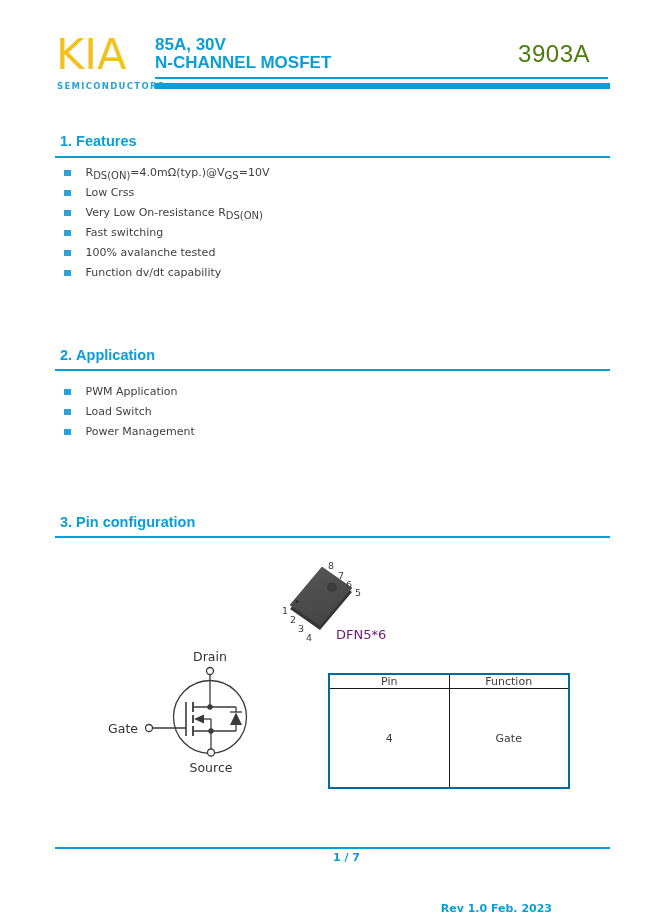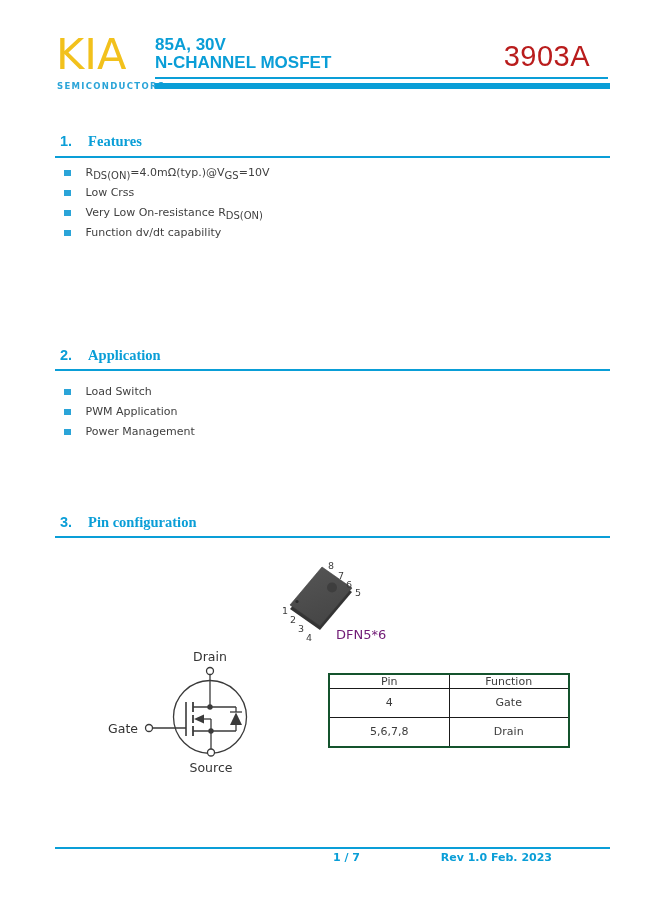--- a/index.html
+++ b/index.html
@@ -12,59 +12,59 @@
     position:absolute;left:56px;top:31px;font-size:43px;font-weight:normal;
     color:#f2c11c;letter-spacing:0px;line-height:46px;
   }
   .logo-sub{
     position:absolute;left:57px;top:81px;font-size:8.5px;font-weight:bold;
     color:#2aa4d8;letter-spacing:1.3px;
   }
   .subtitle{position:absolute;left:155px;top:36px;color:#0a9ed7;font-weight:bold;
     font-size:17px;line-height:17.5px;font-family:"Liberation Sans",sans-serif;}
   .part-number{
-    position:absolute;right:59px;top:40px;font-size:29px;color:#b91c1c;
+    position:absolute;right:59px;top:40px;font-size:24px;color:#4d7c0f;
     font-family:"Liberation Sans",sans-serif;letter-spacing:0.5px;
   }
   .header-thin-line{position:absolute;left:155px;top:77px;width:453px;height:1.5px;background:#0a9ed7;}
   .header-bar{position:absolute;left:155px;top:83px;width:455px;height:6px;background:#0a9ed7;}
   
   .sec-title{
     position:absolute;left:60px;margin:0;font-size:14.5px;font-weight:bold;color:#0a9ed7;
     font-family:"Liberation Sans",sans-serif;
   }
-  .sec-title .sec-word{margin-left:16px;font-family:Liberation Serif, serif;}
+  .sec-title .sec-word{margin-left:4px;}
   .rule{position:absolute;left:55px;width:555px;height:1.5px;background:#0a9ed7;}
   .bullet-list{position:absolute;left:64px;margin:0;padding:0;list-style:none;width:520px;}
   .bullet-item{display:flex;align-items:flex-start;font-size:11px;line-height:12px;margin-bottom:8px;color:#3f3f3f;}
   .bullet{flex:0 0 auto;width:6.5px;height:6.5px;background:#2aa4d8;margin:2.5px 15px 0 0;}
   .bullet-text sub{font-size:10px;line-height:0;}
   
   .pkg-svg{position:absolute;left:270px;top:550px;}
   .pkg-label{position:absolute;left:336px;top:627px;font-size:13px;color:#701a75;}
   .sym-svg{position:absolute;left:130px;top:640px;}
   .sym-label{position:absolute;font-size:12.5px;color:#333;}
   .lbl-drain{left:180px;top:649px;width:60px;text-align:center;}
   .lbl-gate{left:96px;top:721px;width:42px;text-align:right;}
   .lbl-source{left:181px;top:760px;width:60px;text-align:center;}
   
   .pin-table{
-    position:absolute;left:328px;top:673px;width:242px;height:75px;
+    position:absolute;left:328px;top:673px;width:242px;height:116px;
     border-collapse:collapse;table-layout:fixed;font-size:11px;color:#3c3c3c;
-    border:2px solid #14532d;
+    border:2px solid #0369a1;
   }
   .pin-table th,.pin-table td{
     border:1.5px solid #1a1a1a;text-align:center;vertical-align:middle;
     font-weight:normal;padding:0;
   }
   
   .footer-line{position:absolute;left:55px;top:847px;width:555px;height:1.6px;background:#0a9ed7;}
   .footer-page{position:absolute;left:260px;top:851px;width:100px;text-align:right;
     font-size:11px;font-weight:bold;color:#0a9ed7;}
-  .footer-rev{position:absolute;right:97px;top:851px;font-size:11px;font-weight:bold;color:#0a9ed7;}
+  .footer-rev{position:absolute;right:97px;top:902px;font-size:11px;font-weight:bold;color:#0a9ed7;}
 </style>
 </head>
 <body>
 
 <div class="page">
 
   <div>
     <div class="logo-text">KIA</div>
     <div class="logo-sub">SEMICONDUCTORS</div>
     <div class="subtitle">
@@ -88,36 +88,44 @@
       <li class="bullet-item">
         <span class="bullet"></span>
         <span class="bullet-text">Low Crss</span>
       </li>
       <li class="bullet-item">
         <span class="bullet"></span>
         <span class="bullet-text">Very Low On-resistance R<sub>DS(ON)</sub></span>
       </li>
       <li class="bullet-item">
         <span class="bullet"></span>
+        <span class="bullet-text">Fast switching</span>
+      </li>
+      <li class="bullet-item">
+        <span class="bullet"></span>
+        <span class="bullet-text">100% avalanche tested</span>
+      </li>
+      <li class="bullet-item">
+        <span class="bullet"></span>
         <span class="bullet-text">Function dv/dt capability</span>
       </li>
     </ul>
 
   <h2 class="sec-title" style="top:347px">
     <span>2.</span><span class="sec-word">Application</span>
   </h2>
   <div class="rule" style="top:369px"></div>
   <ul class="bullet-list" style="top:386px">
       <li class="bullet-item">
         <span class="bullet"></span>
+        <span class="bullet-text">PWM Application</span>
+      </li>
+      <li class="bullet-item">
+        <span class="bullet"></span>
         <span class="bullet-text">Load Switch</span>
-      </li>
-      <li class="bullet-item">
-        <span class="bullet"></span>
-        <span class="bullet-text">PWM Application</span>
       </li>
       <li class="bullet-item">
         <span class="bullet"></span>
         <span class="bullet-text">Power Management</span>
       </li>
     </ul>
 
   <h2 class="sec-title" style="top:514px">
     <span>3.</span><span class="sec-word">Pin configuration</span>
   </h2>
@@ -182,24 +190,20 @@
       <tr>
         <th>Pin</th>
         <th>Function</th>
       </tr>
     </thead>
     <tbody>
         <tr>
           <td>4</td>
           <td>Gate</td>
         </tr>
-        <tr>
-          <td>5,6,7,8</td>
-          <td>Drain</td>
-        </tr>
       </tbody>
   </table>
 
   <div class="footer-line"></div>
   <div class="footer-page">1 / 7</div>
   <div class="footer-rev">Rev 1.0 Feb. 2023</div>
 
 </div>
 
 </body></html>

